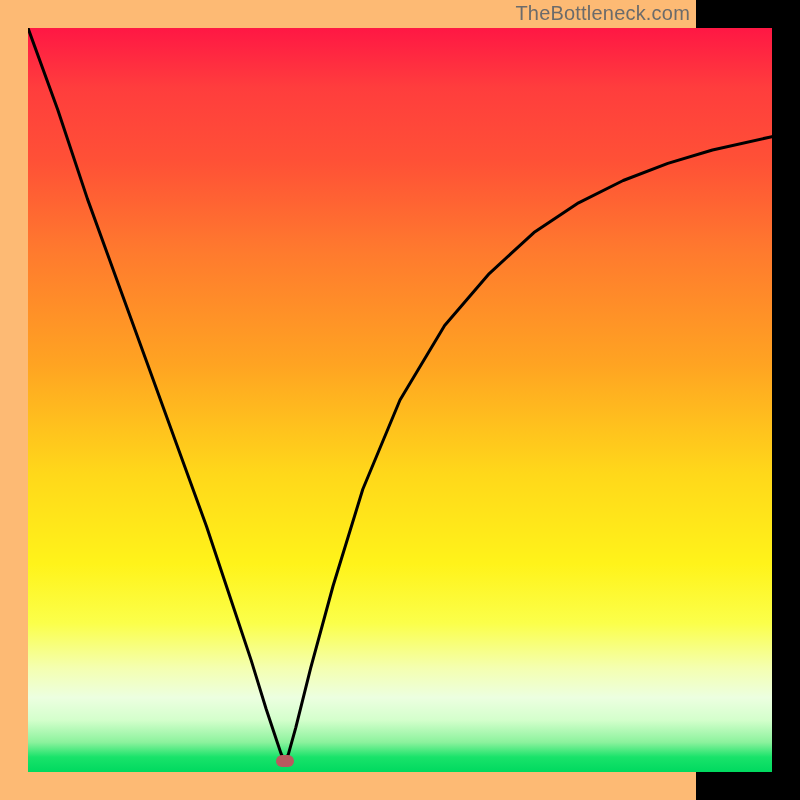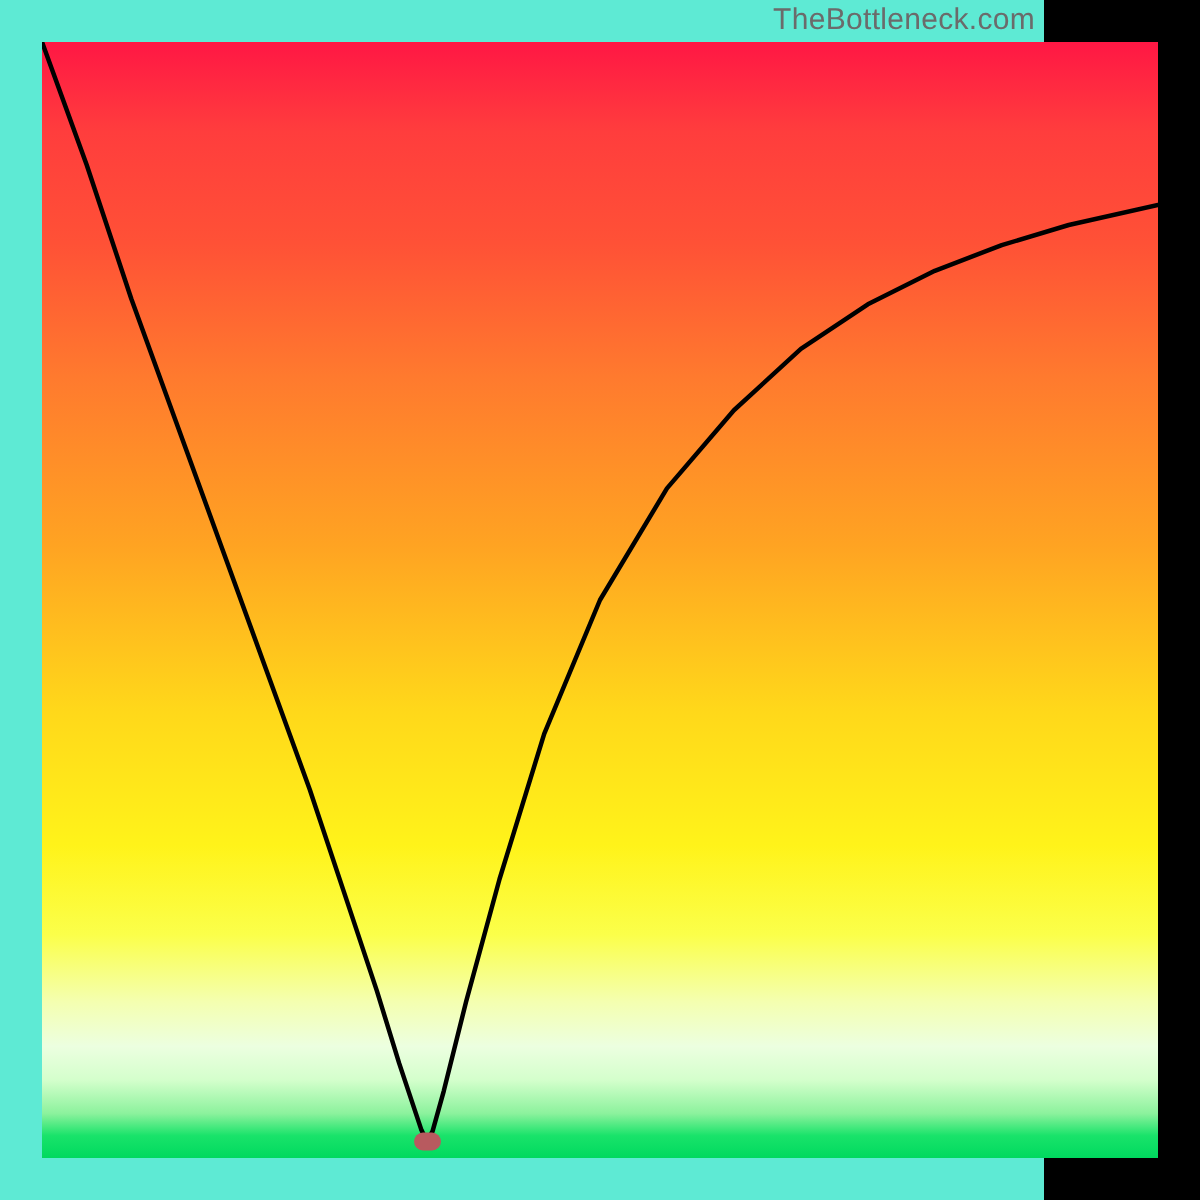--- a/index.html
+++ b/index.html
@@ -10,21 +10,21 @@
     background: #000;
     overflow: hidden;
     font-family: Arial, Helvetica, sans-serif;
   }
   .frame {
     position: absolute;
     top: 0;
     left: 0;
     width: 696px;
     height: 800px;
-    background: #5eead4;
+    background: #fdba74;
   }
   .plot {
     position: absolute;
     background: linear-gradient(to bottom,
       #ff1744 0%,
       #ff3d3d 8%,
       #ff5136 18%,
       #ff7a2e 30%,
       #ffa322 45%,
       #ffd81a 60%,

